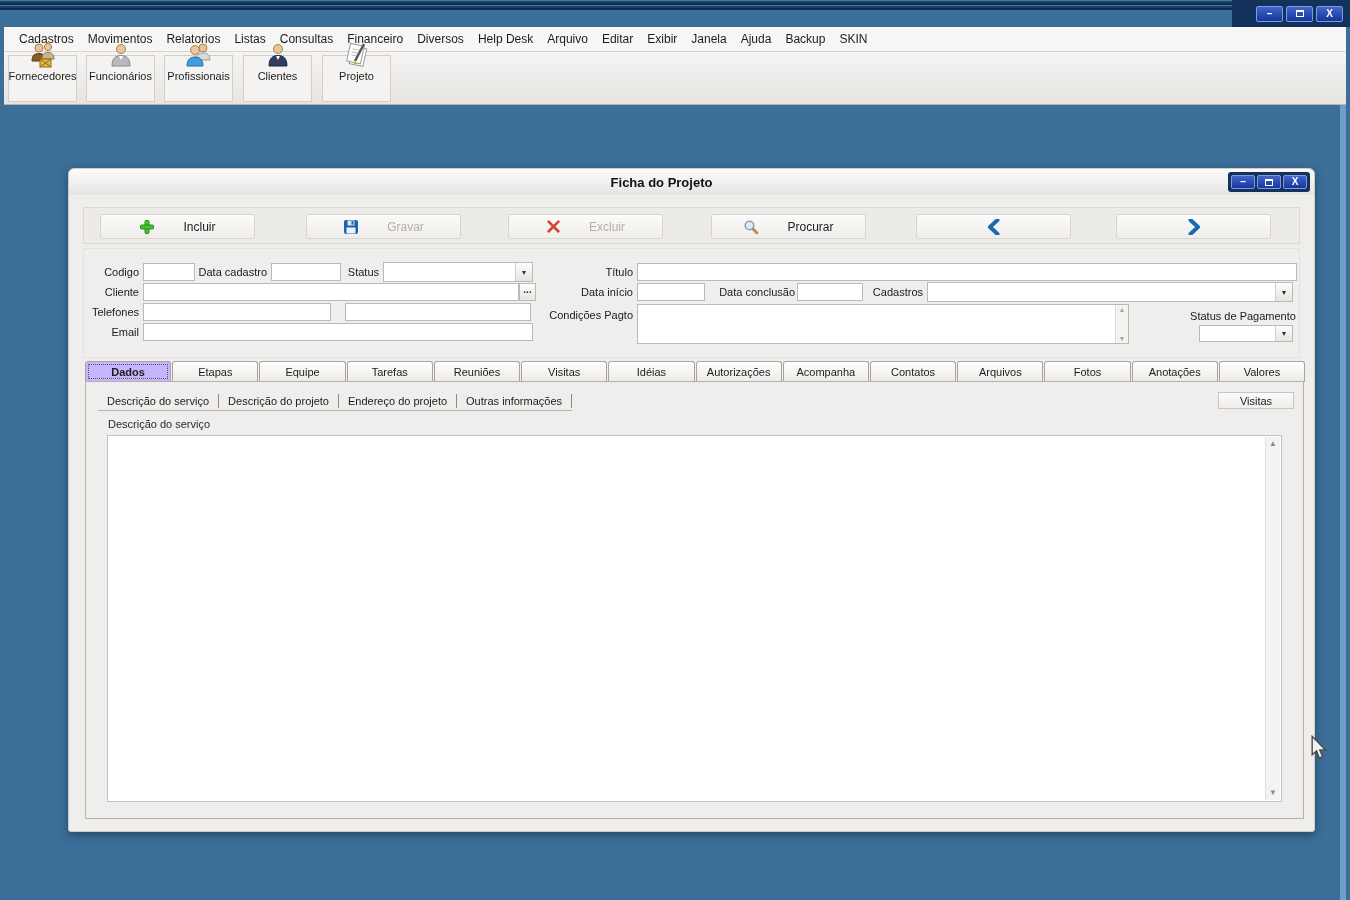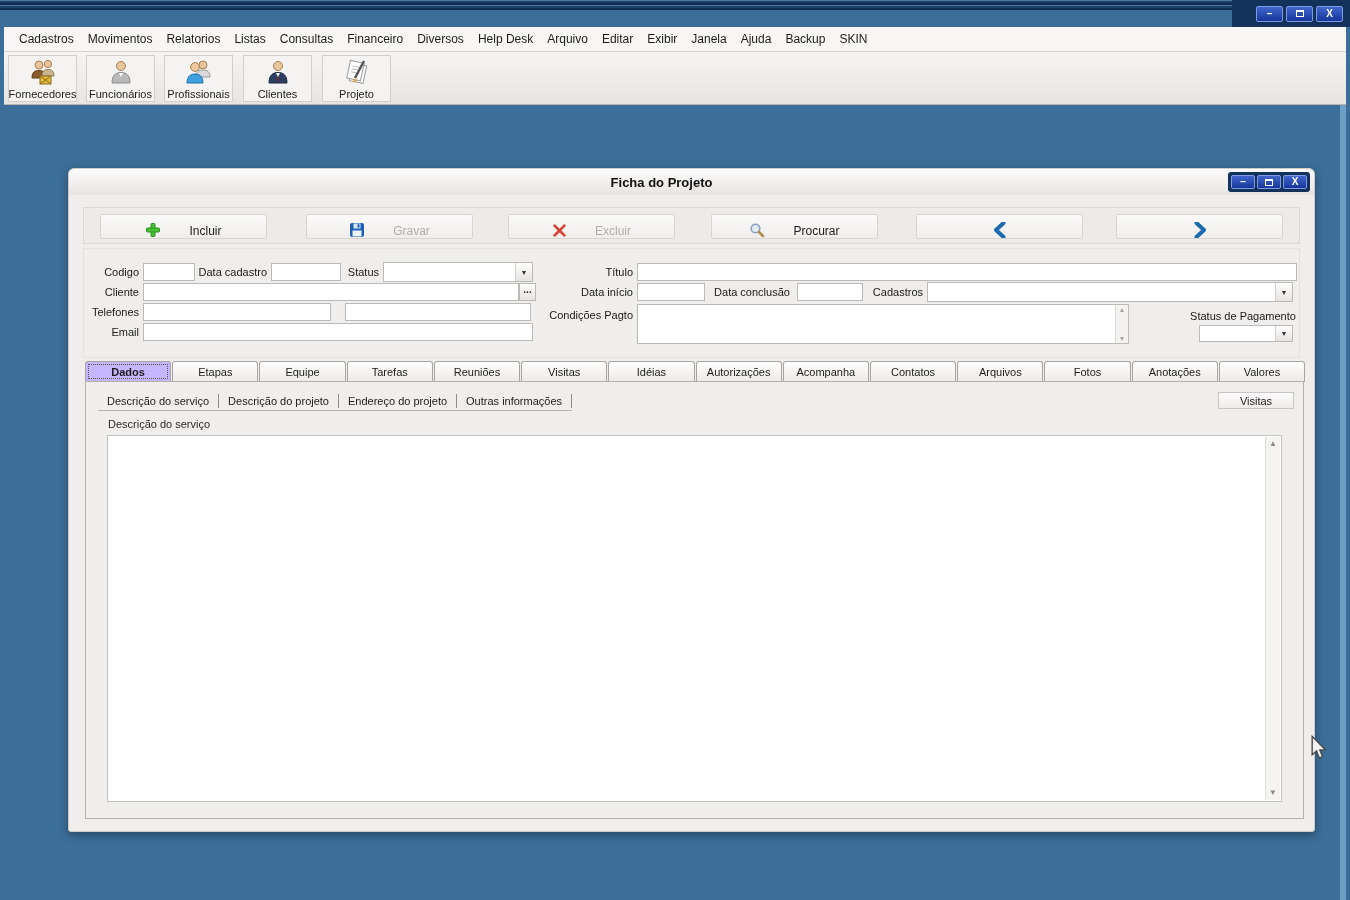--- a/index.html
+++ b/index.html
@@ -19,40 +19,40 @@
     display:flex; align-items:center; justify-content:center; cursor:default; line-height:1; }
   .glyph-max { width:8px; height:7px; border:1px solid #fff; border-top:2px solid #fff; display:inline-block; }
 
   .menubar { position:absolute; left:4px; top:27px; width:1342px; height:25px; background:#f7f6f4;
     border-bottom:1px solid #d6d3d0; display:flex; align-items:center; padding-left:8px; font-size:12px; color:#1c1c1c; }
   .mi { padding:3px 7px; white-space:nowrap; }
 
   .toolbar { position:absolute; left:4px; top:52px; width:1342px; height:53px;
     background:linear-gradient(#f5f4f3,#e7e5e2); border-bottom:1px solid #b9b6b2; }
   .tbtn { position:absolute; top:3px; width:69px; height:47px; border:1px solid #d2cfcb; background:#f4f3f1;
-    display:flex; flex-direction:column; align-items:center; justify-content:flex-end; padding-bottom:1px; }
+    display:flex; flex-direction:column; align-items:center; justify-content:flex-end; padding-bottom:19px; }
   .ticon { height:30px; display:flex; align-items:center; }
   .tlabel { font-size:11px; color:#1c1c1c; white-space:nowrap; }
 
   .edge-strip { position:absolute; right:4px; top:105px; width:6px; height:795px; background:#6f9ec4; }
 
   
   .dialog { position:absolute; left:48px; top:168px; width:1247px; height:664px; background:#f0eeec;
     border:1px solid #cfccc8; border-radius:6px 6px 3px 3px; box-shadow:0 3px 8px rgba(0,0,0,.35);margin-left:20px; }
   .dlg-titlebar { position:relative; height:26px; border-radius:6px 6px 0 0;
     background:linear-gradient(#fcfbfb,#e7e5e2); display:flex; align-items:center; justify-content:center;
     font-size:13px; font-weight:bold; color:#111; padding-right:60px; }
   .dlg-controls { position:absolute; right:4px; top:3px; height:20px; background:#12315b; border-radius:3px;
     display:flex; align-items:center; gap:2px; padding:0 3px; }
   .dlg-controls .winbtn { width:24px; height:14px; }
 
   .actionbar { position:absolute; left:14px; top:38px; width:1217px; height:37px;
     background:#edebe8; border:1px solid #dcd9d5; }
-  .abtn { position:absolute; top:6px; width:167px; height:25px; border:1px solid #d8d5d1; border-radius:2px;
-    background:linear-gradient(#fbfafa,#f0eeec); display:flex; align-items:flex-end; justify-content:center; gap:28px;
+  .abtn { position:absolute; top:6px; width:155px; height:25px; border:1px solid #d8d5d1; border-radius:2px;
+    background:linear-gradient(#fbfafa,#f0eeec); display:flex; align-items:center; justify-content:center; gap:28px;
     font-size:12px; color:#1c1c1c; }
   .albl.disabled { color:#b1aeaa; }
   .aicon { display:flex; align-items:center; }
 
   .formarea { position:absolute; left:14px; top:79px; width:1217px; height:110px; border:1px solid #e4e2df; }
   .flbl { position:absolute; font-size:11px; color:#1a1a1a; text-align:right; white-space:nowrap; }
   .tb { position:absolute; background:#fff; border:1px solid #bcb9b6; font-size:11px; padding:1px 3px;
     font-family:"Liberation Sans", sans-serif; }
   .combo { position:absolute; background:#fff; border:1px solid #bcb9b6; display:flex; }
   .combo-btn { margin-left:auto; width:17px; background:linear-gradient(#fdfdfd,#e6e4e1);
@@ -285,21 +285,21 @@
     <input class="tb" style="left: 276px; top: 134px; width: 186px; height: 18px;">
 
     <span class="flbl" style="left:24px; top:157px; width:46px;">Email</span>
     <input class="tb" style="left: 74px; top: 154px; width: 390px; height: 18px;">
 
     <span class="flbl" style="left:508px; top:97px; width:56px;">Título</span>
     <input class="tb" style="left: 568px; top: 94px; width: 660px; height: 18px;">
 
     <span class="flbl" style="left:498px; top:117px; width:66px;">Data início</span>
     <input class="tb" style="left: 568px; top: 114px; width: 68px; height: 18px;">
-    <span class="flbl" style="left:640px; top:117px; width:86px;text-align:center;">Data conclusão</span>
+    <span class="flbl" style="left:640px; top:117px; width:86px;">Data conclusão</span>
     <input class="tb" style="left: 728px; top: 114px; width: 66px; height: 18px;">
     <span class="flbl" style="left:798px; top:117px; width:56px;">Cadastros</span>
     <div class="combo" style="left:858px; top:113px; width:366px; height:20px;">
       <div class="combo-btn">
         <span class="drop">▼</span>
       </div>
     </div>
 
     <span class="flbl" style="left:478px; top:140px; width:86px;">Condições Pagto</span>
     <div class="memo" style="left:568px; top:135px; width:492px; height:40px;">

